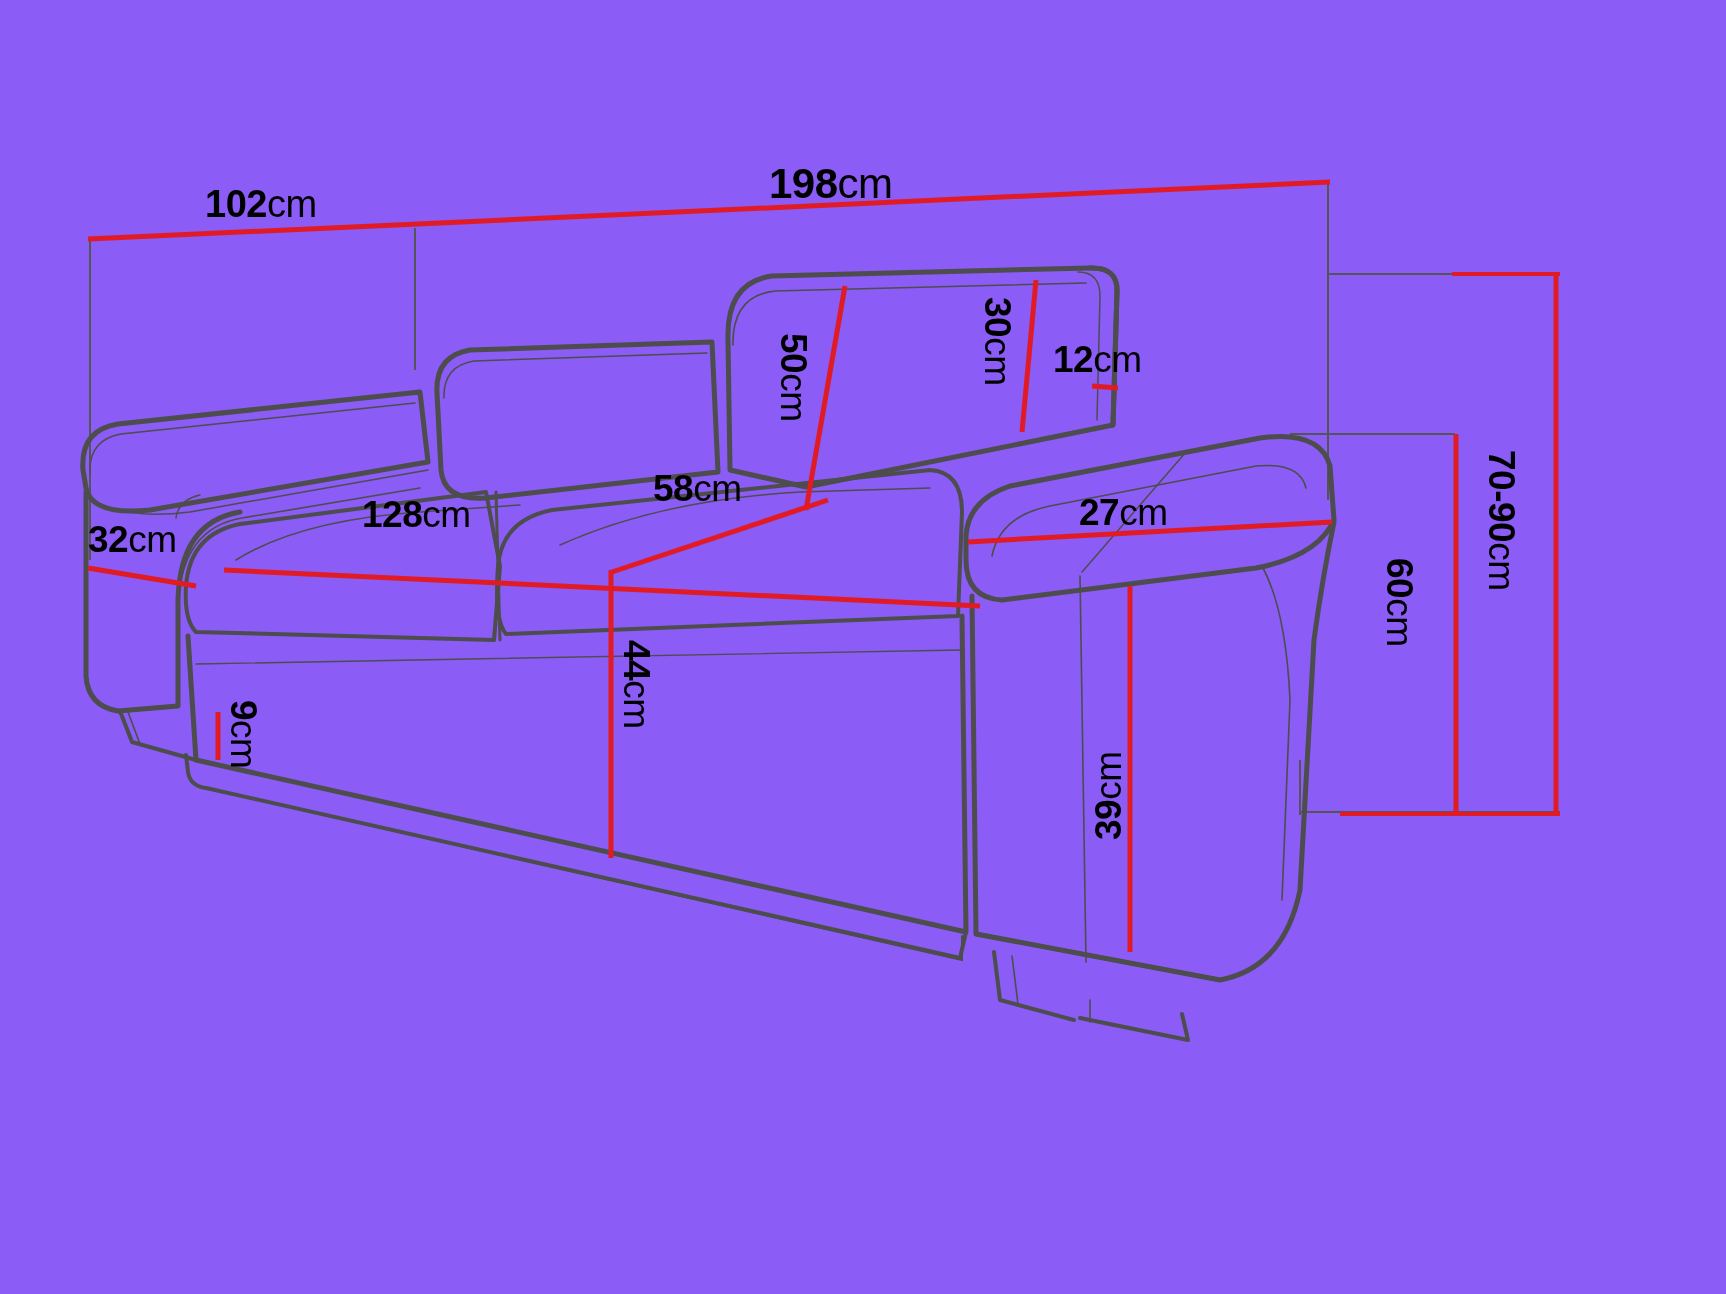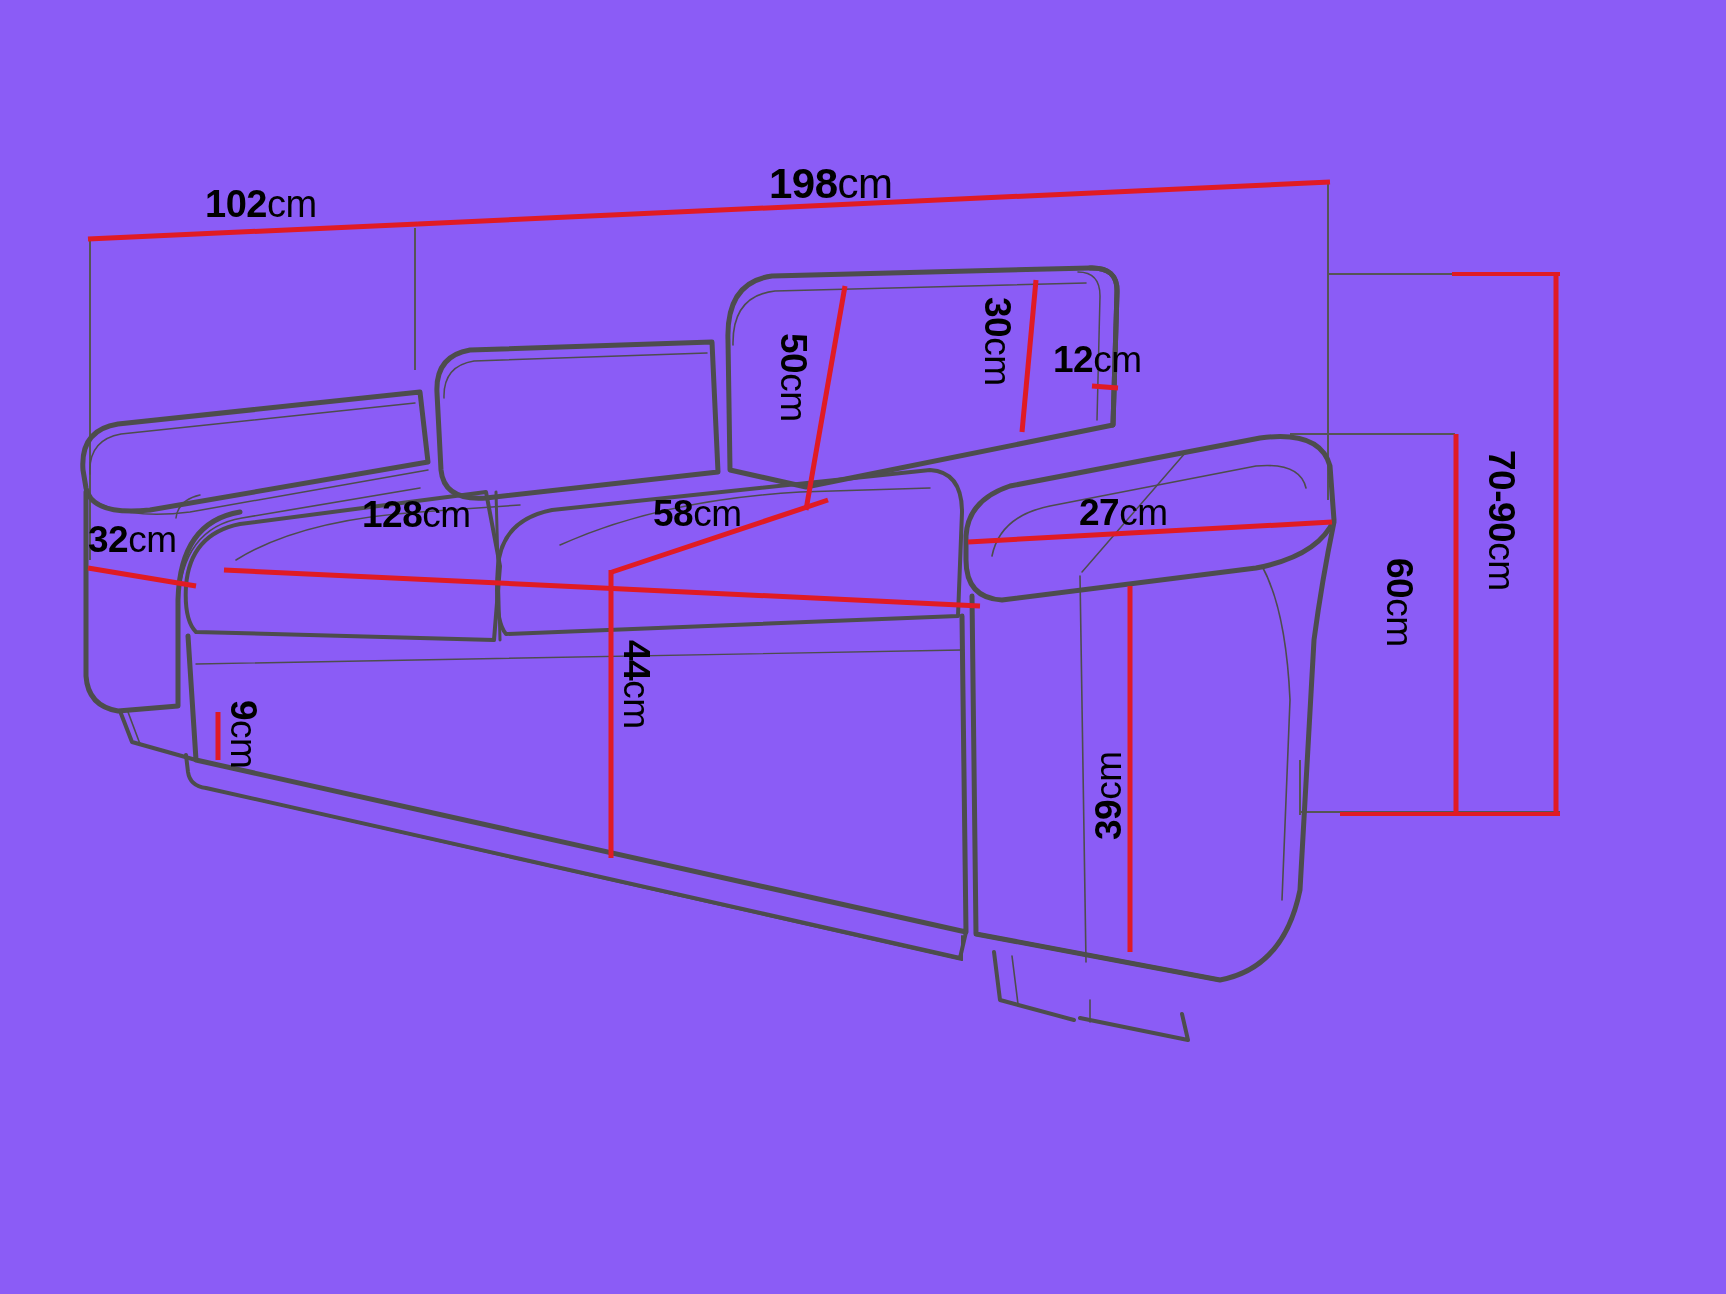--- a/index.html
+++ b/index.html
@@ -194,21 +194,21 @@
   </div>
 
   <div class="dim-label" style="left:88px; top:521px; font-size:37px;">
     <span class="num">32</span><span class="unit">cm</span>
   </div>
 
   <div class="dim-label" style="left:362px; top:496px; font-size:37px;">
     <span class="num">128</span><span class="unit">cm</span>
   </div>
 
-  <div class="dim-label" style="left:653px; top:495px; font-size:37px;text-align:center;">
+  <div class="dim-label" style="left:653px; top:470px; font-size:37px;text-align:center;">
     <span class="num">58</span><span class="unit">cm</span>
   </div>
 
   <div class="dim-label" style="left:1079px; top:494px; font-size:37px;">
     <span class="num">27</span><span class="unit">cm</span>
   </div>
 
   <div class="dim-label rot-cw" style="left:655px; top:640px; font-size:37px;">
     <span class="num">44</span><span class="unit">cm</span>
   </div>

